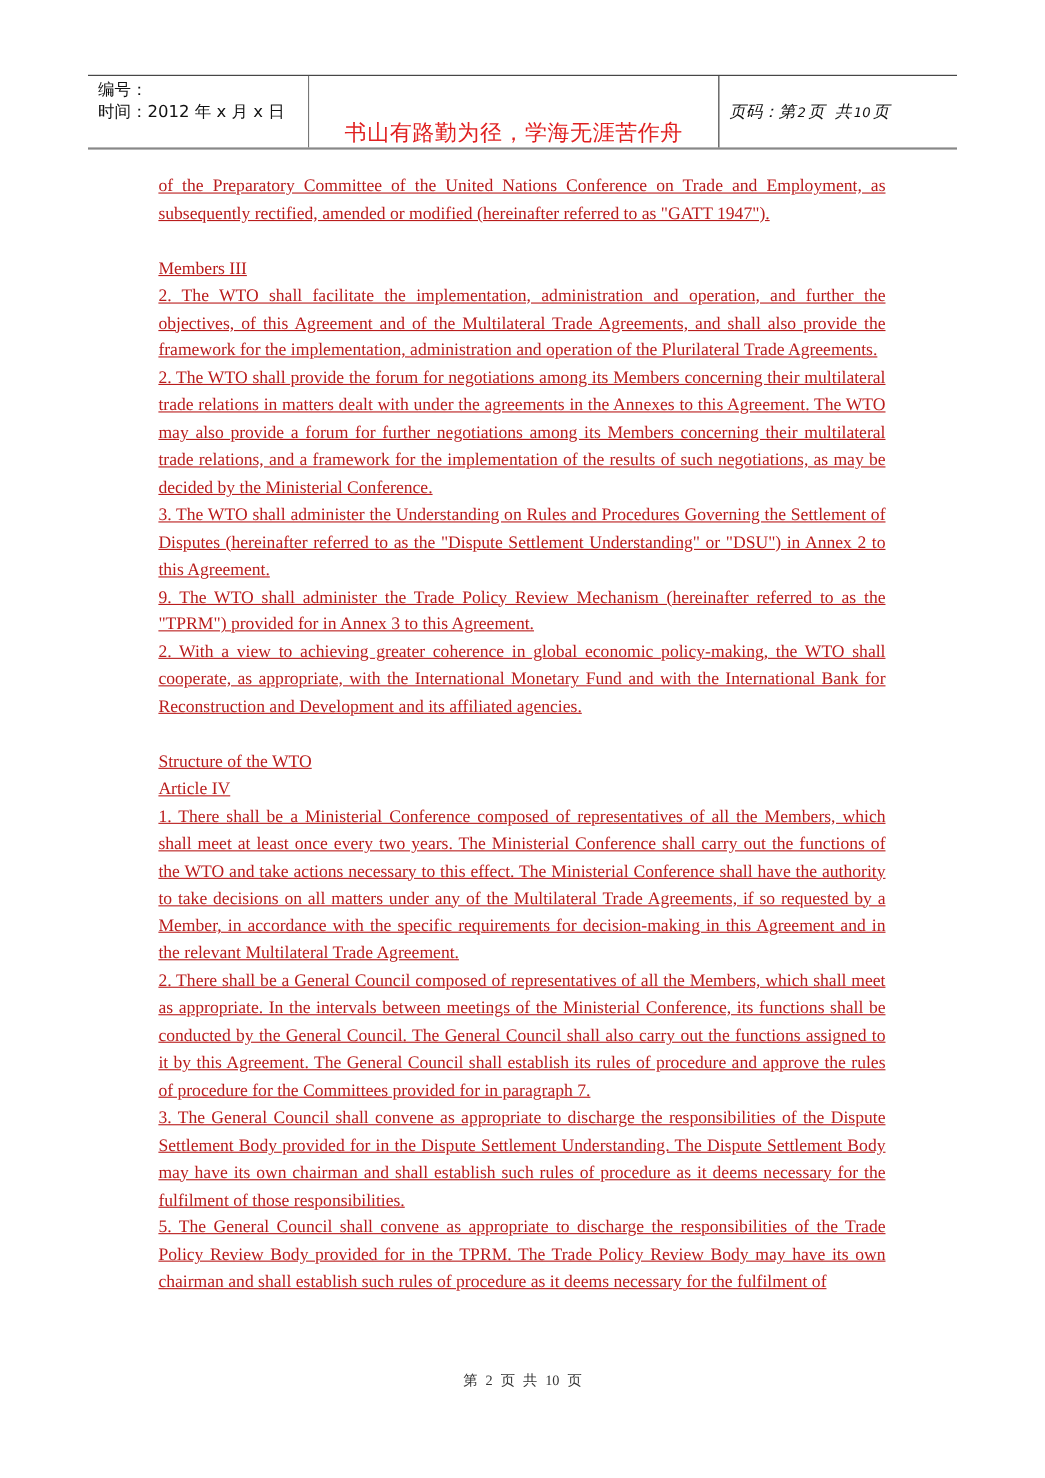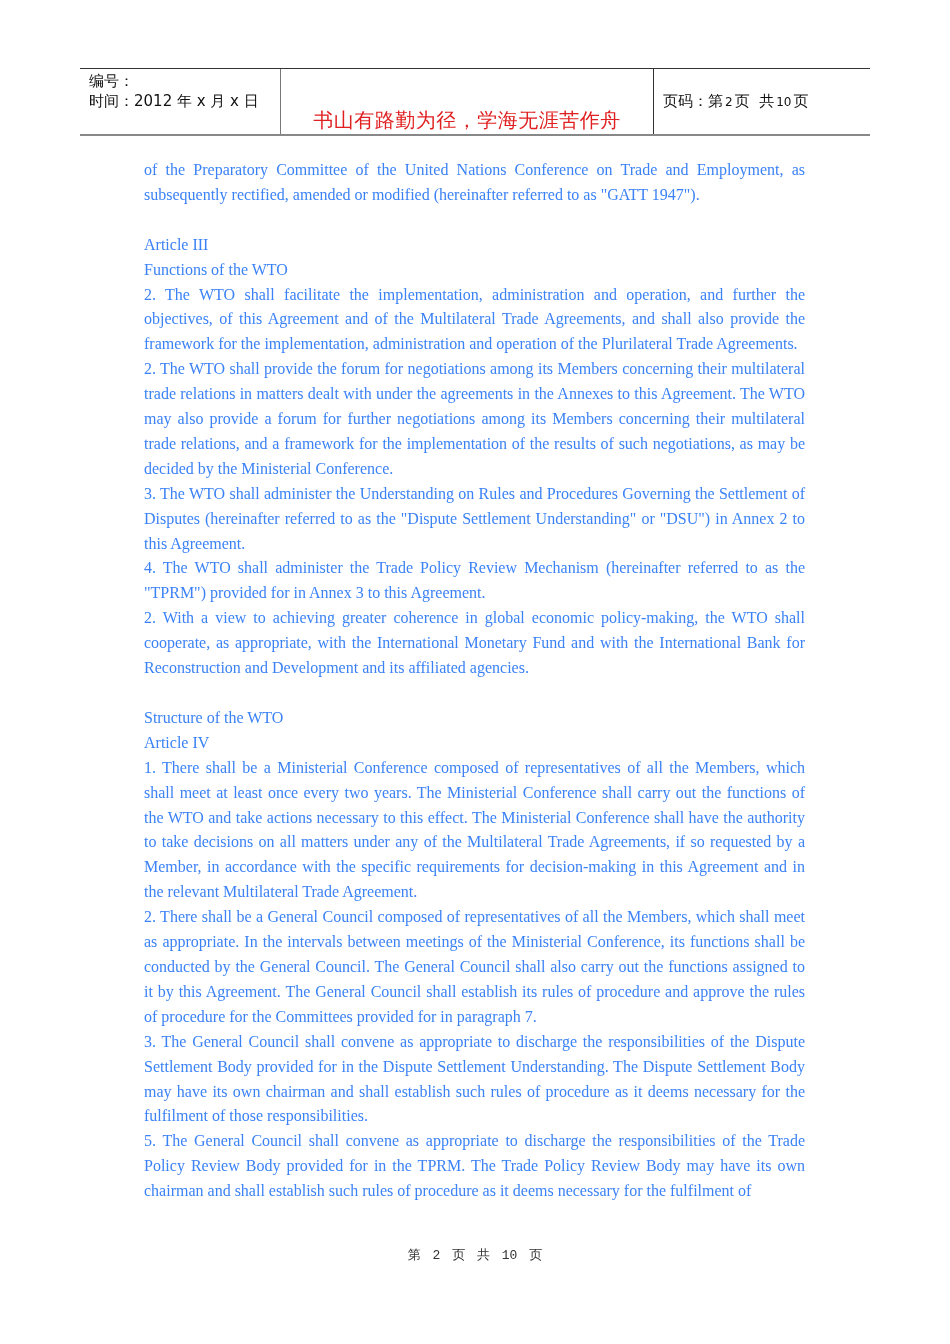--- a/index.html
+++ b/index.html
@@ -9,32 +9,33 @@
     position: absolute; left: 80px; top: 68px; width: 790px; height: 68px;
     border-top: 1px solid #333; border-bottom: 2px solid #888;
     display: flex; box-sizing: border-box;
   }
   .hcell { box-sizing: border-box; height: 100%; position: relative; }
   .hcell-left { width: 201px; border-right: 1px solid #777; padding: 2px 0 4px 9px;
     font-family: "DejaVu Sans", sans-serif; font-size: 15px; line-height: 20px; color: #111; }
   .hcell-mid { width: 373px; border-right: 1px solid #333; display: flex; align-items: flex-end; justify-content: center;
     font-family: "DejaVu Sans", sans-serif; font-size: 20px; color: #e02020; letter-spacing: 0.5px; padding-top: 6px; }
   .hcell-right { flex: 1; display: flex; align-items: center; padding-left: 9px;
-    font-family: "DejaVu Sans", sans-serif; font-size: 15px; color: #111; }
+    font-family: "DejaVu Sans", sans-serif; font-size: 15px; color: #111; font-style: italic; }
   .hcell-right .num { font-size: 12px; margin: 0 2px; }
   .body-text {
     position: absolute; left: 144px; top: 158px; width: 661px;
-    font-family: "Liberation Serif", serif; font-size: 16px; line-height: 24.9px; color: #3b82f6;
+    font-family: "Liberation Serif", serif; font-size: 16px; line-height: 24.9px; color: #b91c1c;
     text-align: justify;
+    text-decoration: underline;
   }
   .body-text p { margin: 0; }
   .body-text .spacer { height: 24.9px; }
   .footer {
     position: absolute; left: 0; width: 950px; top: 1246px; text-align: center;
-    font-family: Liberation Mono, monospace; font-size: 13px; color: #333; word-spacing: 4px;
+    font-family: Liberation Serif, serif; font-size: 13px; color: #333; word-spacing: 4px;
   }
 </style>
 </head>
 <body>
 
 <div class="page">
 
   <div class="header-table">
     <div class="hcell hcell-left">
       <div>编号：</div>
@@ -49,26 +50,25 @@
       <span style="white-space:pre;">页  共</span>
       <span class="num">10</span>
       <span>页</span>
     </div>
   </div>
 
   <div class="body-text">
     <p>of the Preparatory Committee of the United Nations Conference on Trade and Employment, as subsequently rectified, amended or modified (hereinafter referred to as "GATT 1947").</p>
     <div class="spacer"></div>
 
-    <p>Article III</p>
-    <p>Functions of the WTO</p>
+    <p>Members III</p>
     <p>2. The WTO shall facilitate the implementation, administration and operation, and further the objectives, of this Agreement and of the Multilateral Trade Agreements, and shall also provide the framework for the implementation, administration and operation of the Plurilateral Trade Agreements.</p>
     <p>2. The WTO shall provide the forum for negotiations among its Members concerning their multilateral trade relations in matters dealt with under the agreements in the Annexes to this Agreement. The WTO may also provide a forum for further negotiations among its Members concerning their multilateral trade relations, and a framework for the implementation of the results of such negotiations, as may be decided by the Ministerial Conference.</p>
     <p>3. The WTO shall administer the Understanding on Rules and Procedures Governing the Settlement of Disputes (hereinafter referred to as the "Dispute Settlement Understanding" or "DSU") in Annex 2 to this Agreement.</p>
-    <p>4. The WTO shall administer the Trade Policy Review Mechanism (hereinafter referred to as the "TPRM") provided for in Annex 3 to this Agreement.</p>
+    <p>9. The WTO shall administer the Trade Policy Review Mechanism (hereinafter referred to as the "TPRM") provided for in Annex 3 to this Agreement.</p>
     <p>2. With a view to achieving greater coherence in global economic policy-making, the WTO shall cooperate, as appropriate, with the International Monetary Fund and with the International Bank for Reconstruction and Development and its affiliated agencies.</p>
     <div class="spacer"></div>
 
     <p>Structure of the WTO</p>
     <p>Article IV</p>
     <p>1. There shall be a Ministerial Conference composed of representatives of all the Members, which shall meet at least once every two years. The Ministerial Conference shall carry out the functions of the WTO and take actions necessary to this effect. The Ministerial Conference shall have the authority to take decisions on all matters under any of the Multilateral Trade Agreements, if so requested by a Member, in accordance with the specific requirements for decision-making in this Agreement and in the relevant Multilateral Trade Agreement.</p>
     <p>2. There shall be a General Council composed of representatives of all the Members, which shall meet as appropriate. In the intervals between meetings of the Ministerial Conference, its functions shall be conducted by the General Council. The General Council shall also carry out the functions assigned to it by this Agreement. The General Council shall establish its rules of procedure and approve the rules of procedure for the Committees provided for in paragraph 7.</p>
     <p>3. The General Council shall convene as appropriate to discharge the responsibilities of the Dispute Settlement Body provided for in the Dispute Settlement Understanding. The Dispute Settlement Body may have its own chairman and shall establish such rules of procedure as it deems necessary for the fulfilment of those responsibilities.</p>
     <p>5. The General Council shall convene as appropriate to discharge the responsibilities of the Trade Policy Review Body provided for in the TPRM. The Trade Policy Review Body may have its own chairman and shall establish such rules of procedure as it deems necessary for the fulfilment of</p>
   </div>

